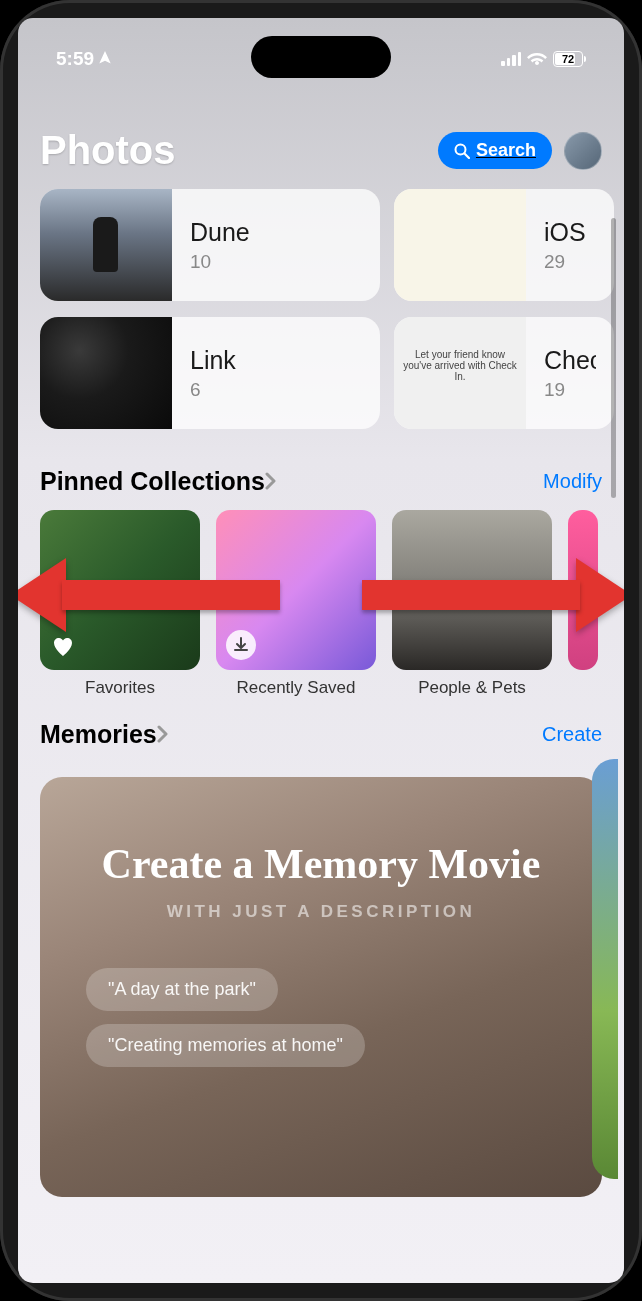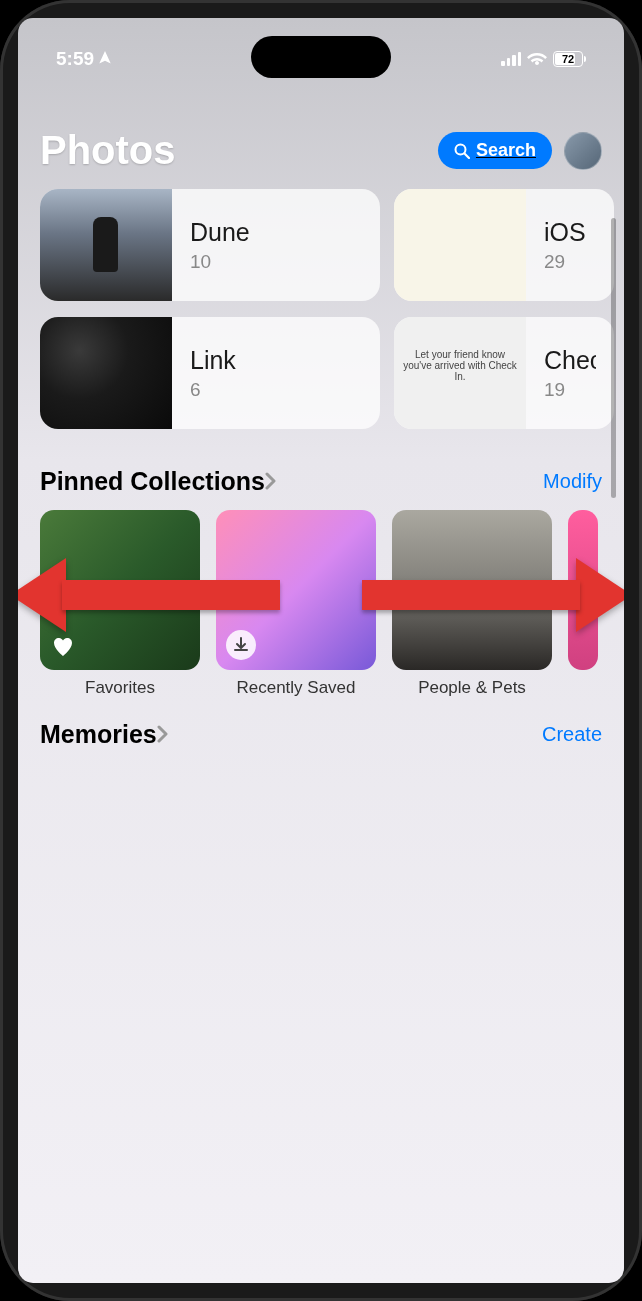--- a/index.html
+++ b/index.html
@@ -465,16 +465,25 @@
           <span>Memories</span>
           <span class="chevron">
             <svg width="12" height="18" viewBox="0 0 12 18">
                 <path d="M2 2 L9 9 L2 16" stroke="#999" stroke-width="3" fill="none" stroke-linecap="round" stroke-linejoin="round"></path>
               </svg>
           </span>
         </div>
         <button class="section-action">Create</button>
       </div>
 
+      <div style="position:relative;">
+        <div class="memory-card">
+          <div class="memory-title">Create a Memory Movie</div>
+          <div class="memory-subtitle">WITH JUST A DESCRIPTION</div>
+          <div class="suggestion-chip">"A day at the park"</div>
+          <div class="suggestion-chip">"Creating memories at home"</div>
+        </div>
+        <div class="memory-peek"></div>
+      </div>
 
     </div>
   </div>
 </div>
 
 </body></html>

